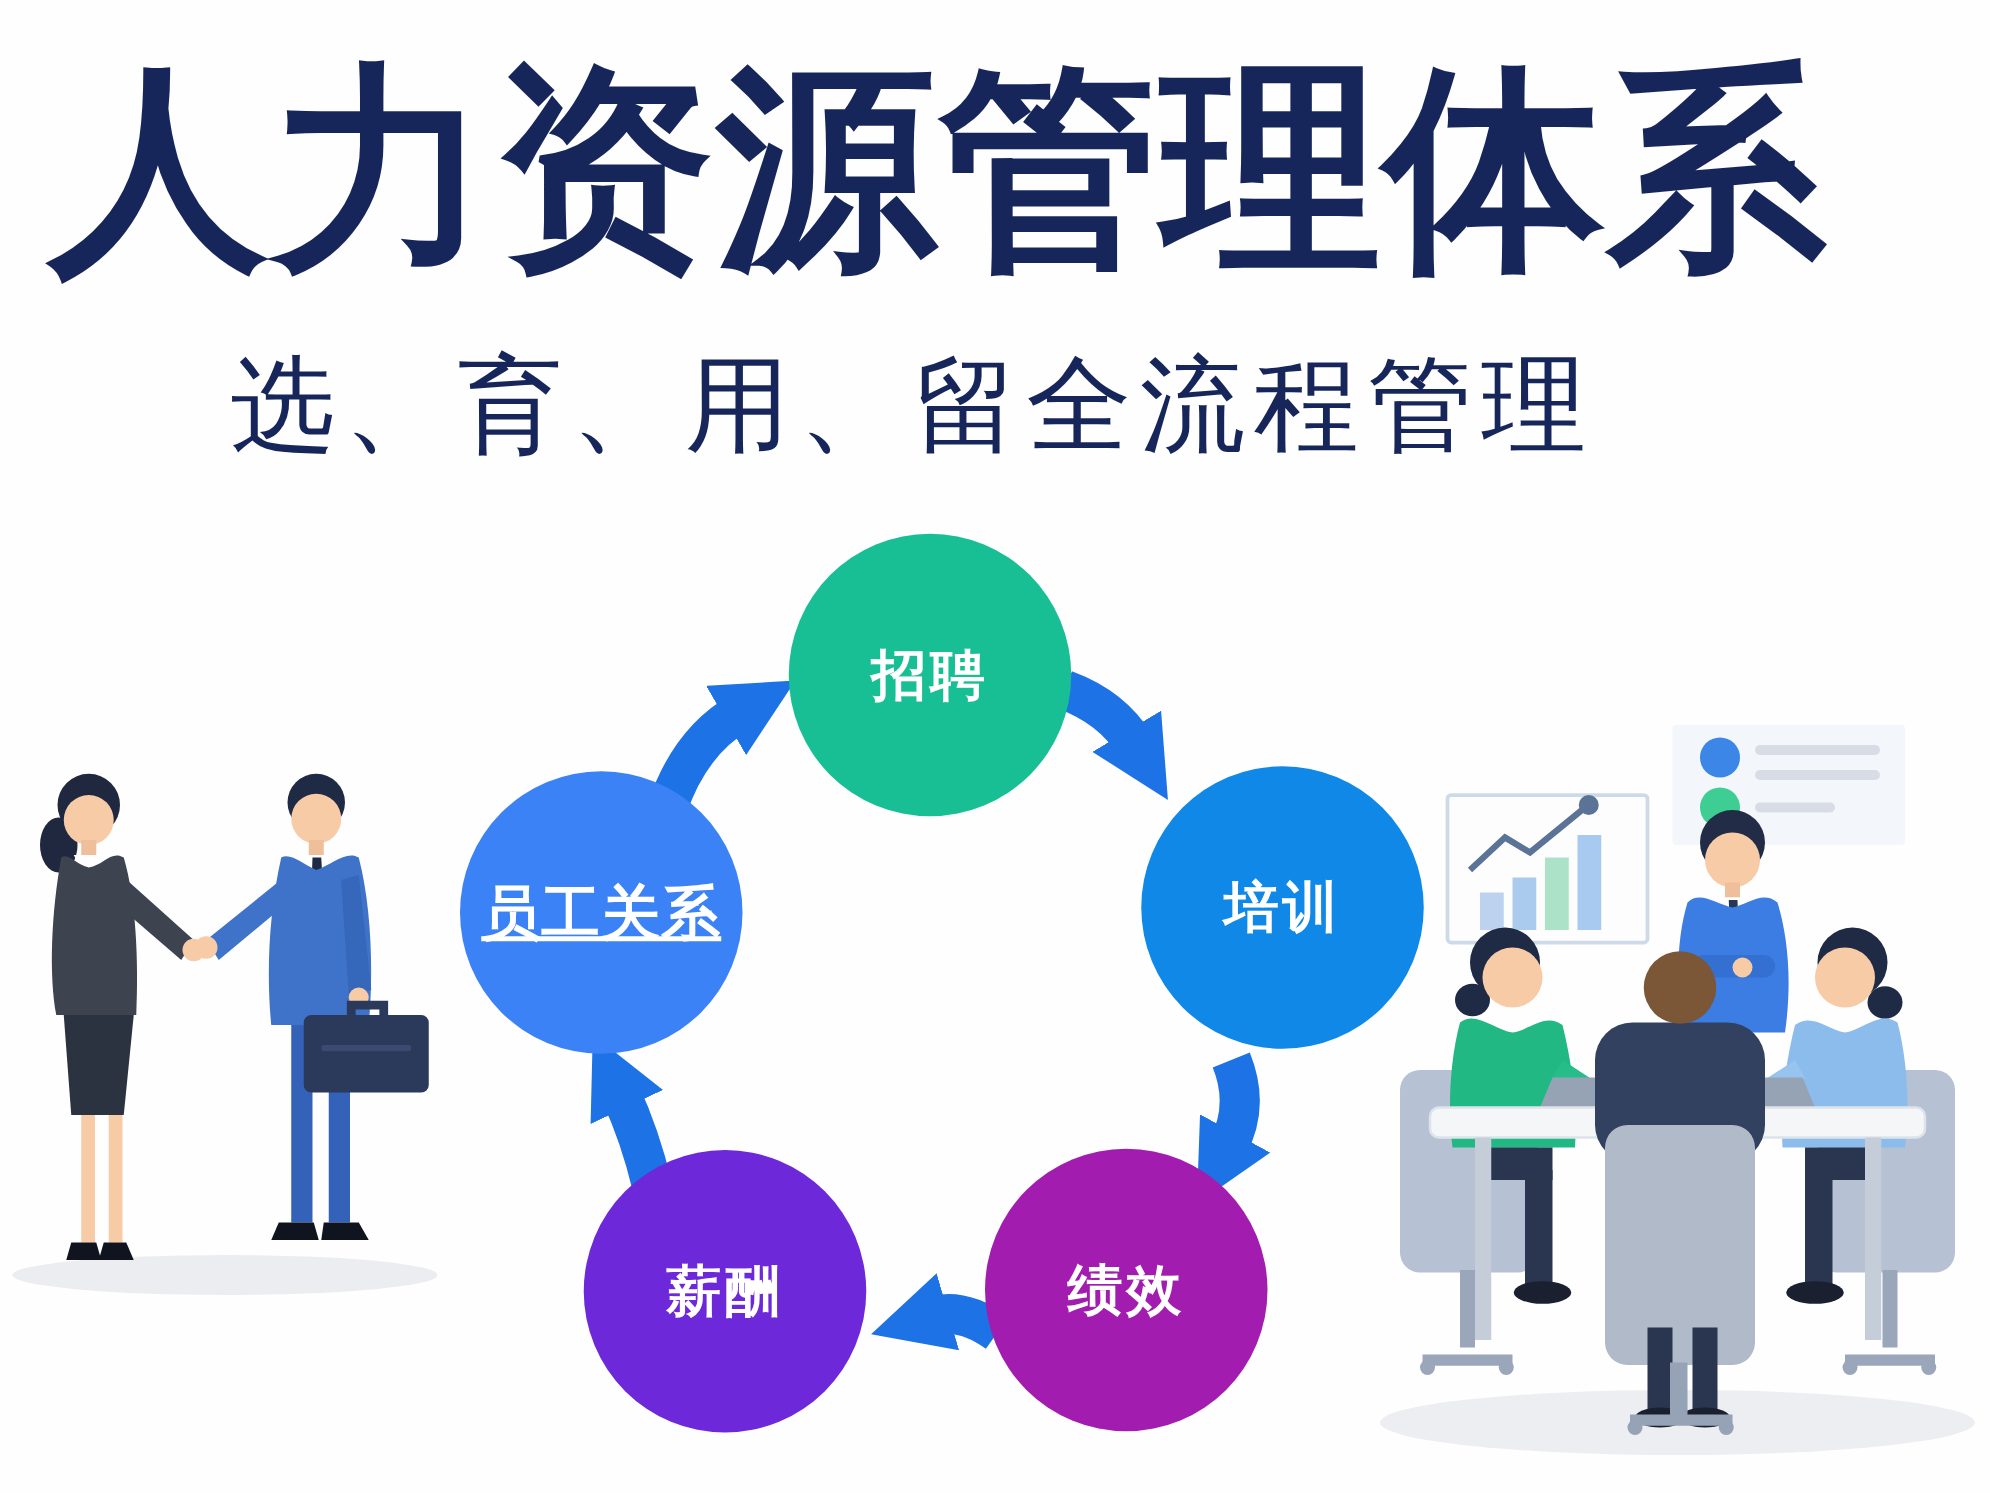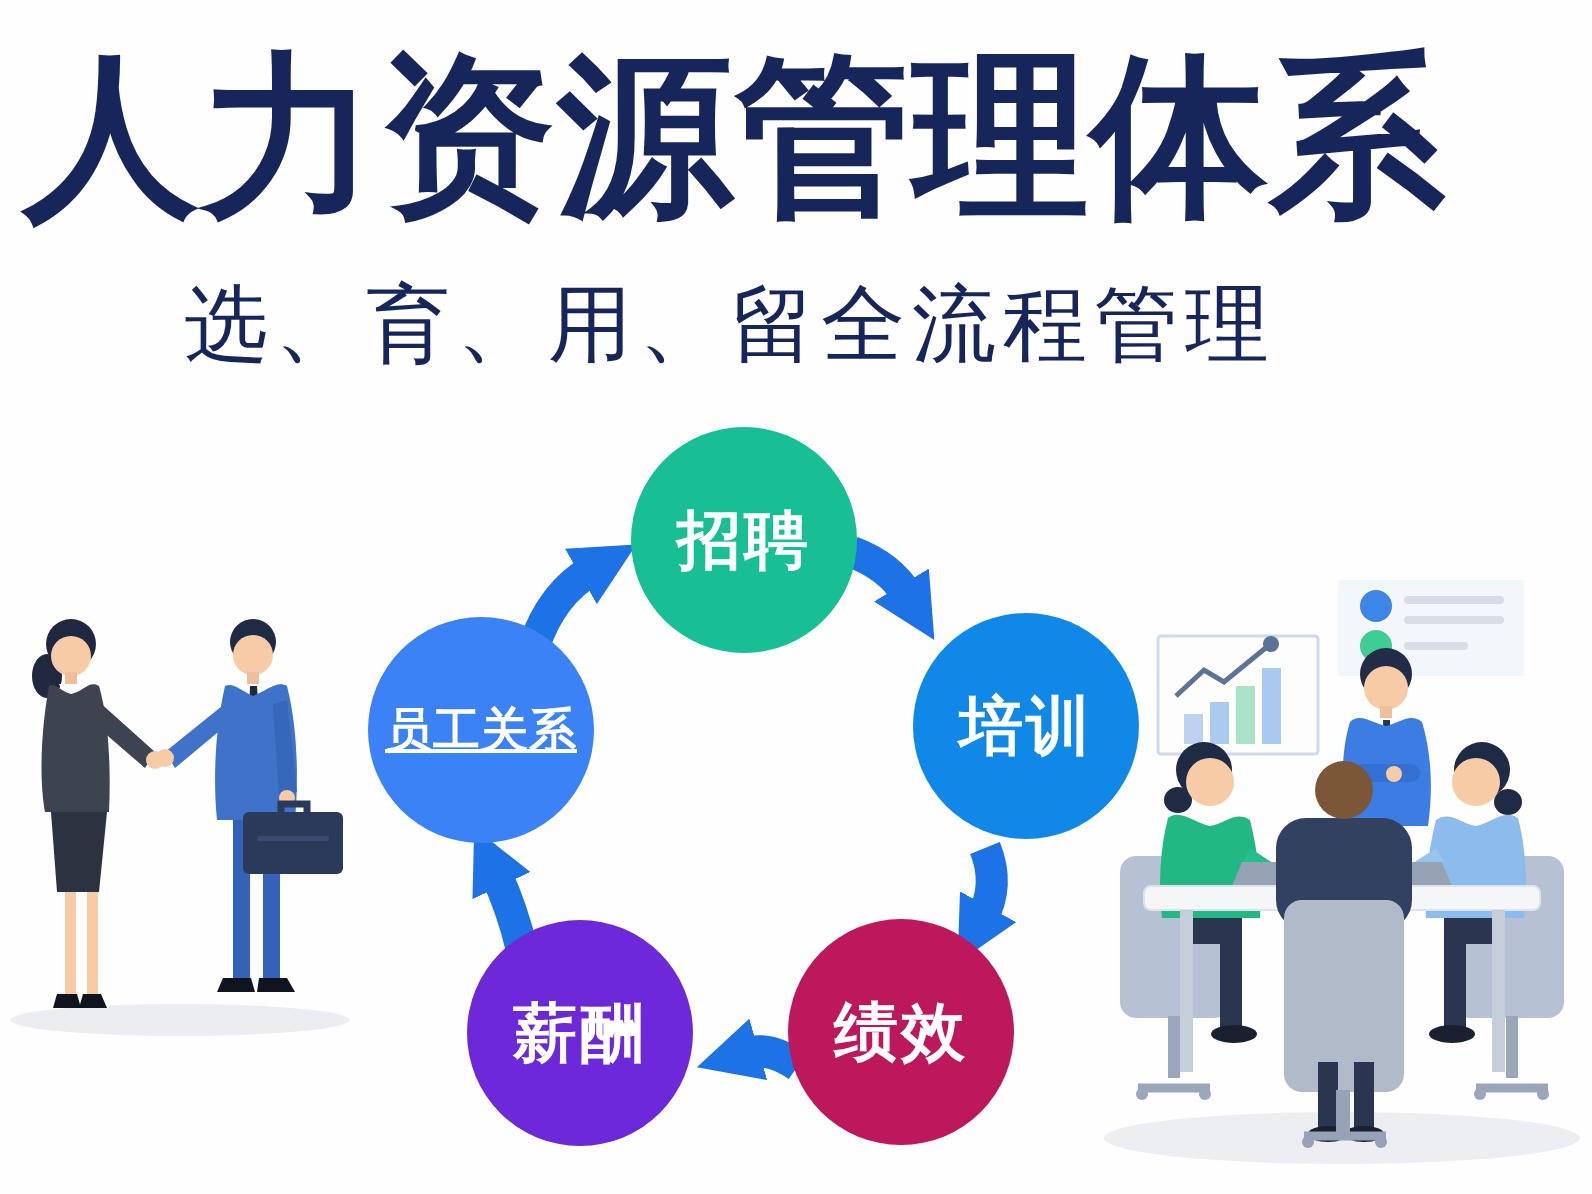--- a/index.html
+++ b/index.html
@@ -4,36 +4,36 @@
 <style>
   html,body{margin:0;padding:0;}
   body{
     width:1592px;height:1194px;position:relative;overflow:hidden;
     background:#fefefe;
     font-family:"Liberation Sans","DejaVu Sans",sans-serif;
   }
   .title{
     position:absolute;top:40px;left:0;width:1470px;text-align:center;
     font-size:176px;font-weight:900;color:var(--c-title);
-    letter-spacing:2px;line-height:1.1;white-space:nowrap;
+    letter-spacing:2px;line-height:1.1;white-space:nowrap;padding-left:16px;
   }
   .subtitle{
     position:absolute;top:268px;left:0;width:1460px;text-align:center;
     font-size:84px;font-weight:400;color:var(--c-title);
     letter-spacing:7px;white-space:nowrap;
   }
   .arrows{position:absolute;left:0;top:0;z-index:1;}
   .arrow-body{stroke:var(--c-arrow);stroke-width:32;fill:none;}
   .arrow-head{fill:var(--c-arrow);}
   .node{
     position:absolute;width:226px;height:226px;border-radius:50%;
     display:flex;align-items:center;justify-content:center;
     color:var(--c-label);font-weight:700;z-index:2;
   }
-  .node-2{font-size:64px;letter-spacing:3px;}
+  .node-2{font-size:44px;letter-spacing:3px;}
   .node-4{font-size:47px;letter-spacing:1px;}
   .illus{position:absolute;z-index:1;}
 </style>
 </head>
 <body>
 
 <div class="title">人力资源管理体系</div>
 <div class="subtitle">选、育、用、留全流程管理</div>
 
 <svg class="arrows" width="1592" height="1194" viewBox="0 0 1592 1194">
@@ -48,21 +48,21 @@
   <path class="arrow-body" d="M 798 1066 Q 770 1046 746 1053" marker-end="url(#ah)"></path>
   <path class="arrow-body" d="M 522 950 Q 512 908 496 874" marker-end="url(#ah)"></path>
 </svg>
 
 <div class="node node-2" style="left: 631px; top: 427px; background: rgb(25, 191, 148);">
   <span>招聘</span>
 </div>
 <div class="node node-2" style="left: 913px; top: 613px; background: rgb(15, 136, 232);">
   <span>培训</span>
 </div>
-<div class="node node-2" style="left: 788px; top: 919px; background: #be185d; align-items: center;">
+<div class="node node-2" style="left: 788px; top: 919px; background: #a21caf; align-items: center;">
   <span>绩效</span>
 </div>
 <div class="node node-2" style="left: 467px; top: 920px; background: #6d28d9;">
   <span>薪酬</span>
 </div>
 <div class="node node-4" style="left: 368px; top: 617px; background: #3b82f6; text-decoration: underline;">
   <span>员工关系</span>
 </div>
 
 <svg class="illus" style="left:5px;top:600px" width="345" height="450" viewBox="0 0 345 450">

